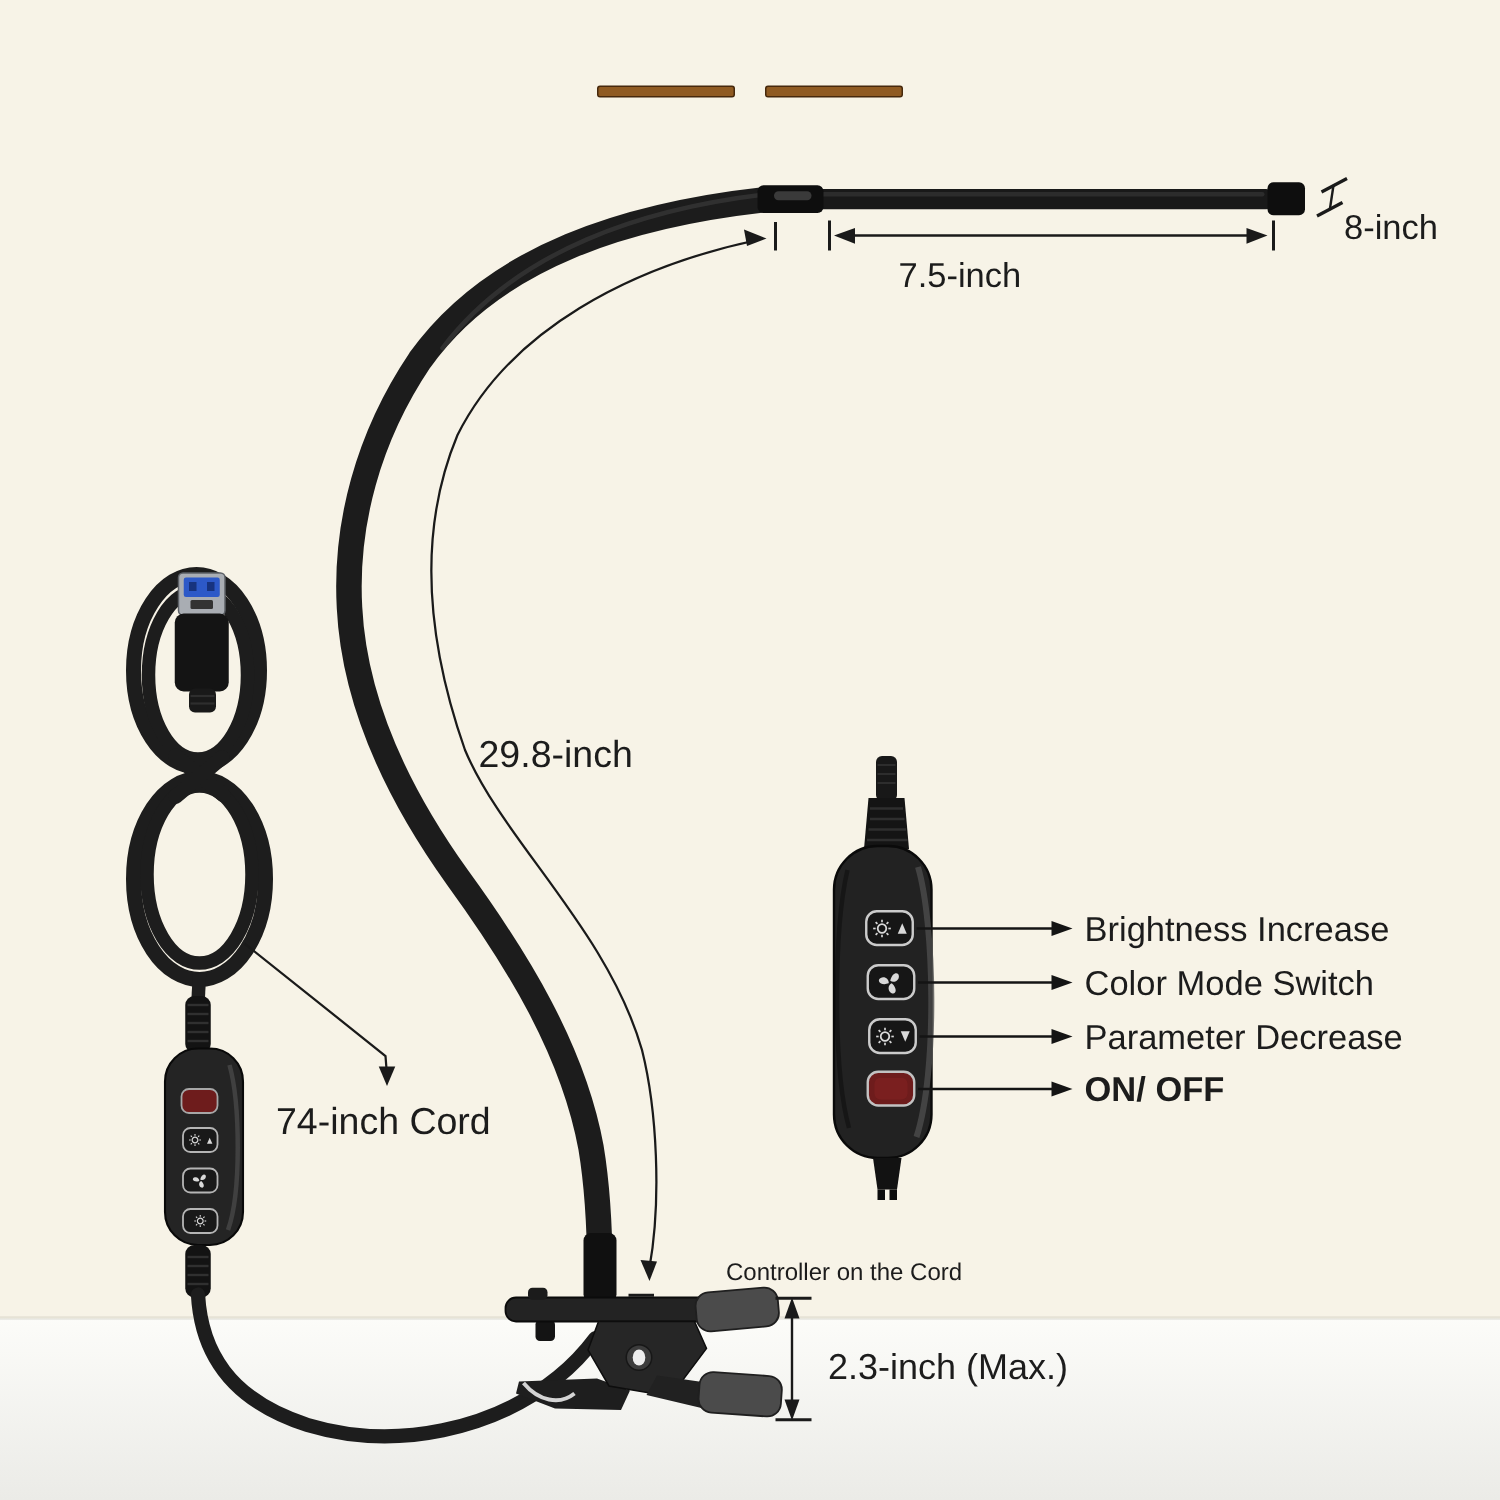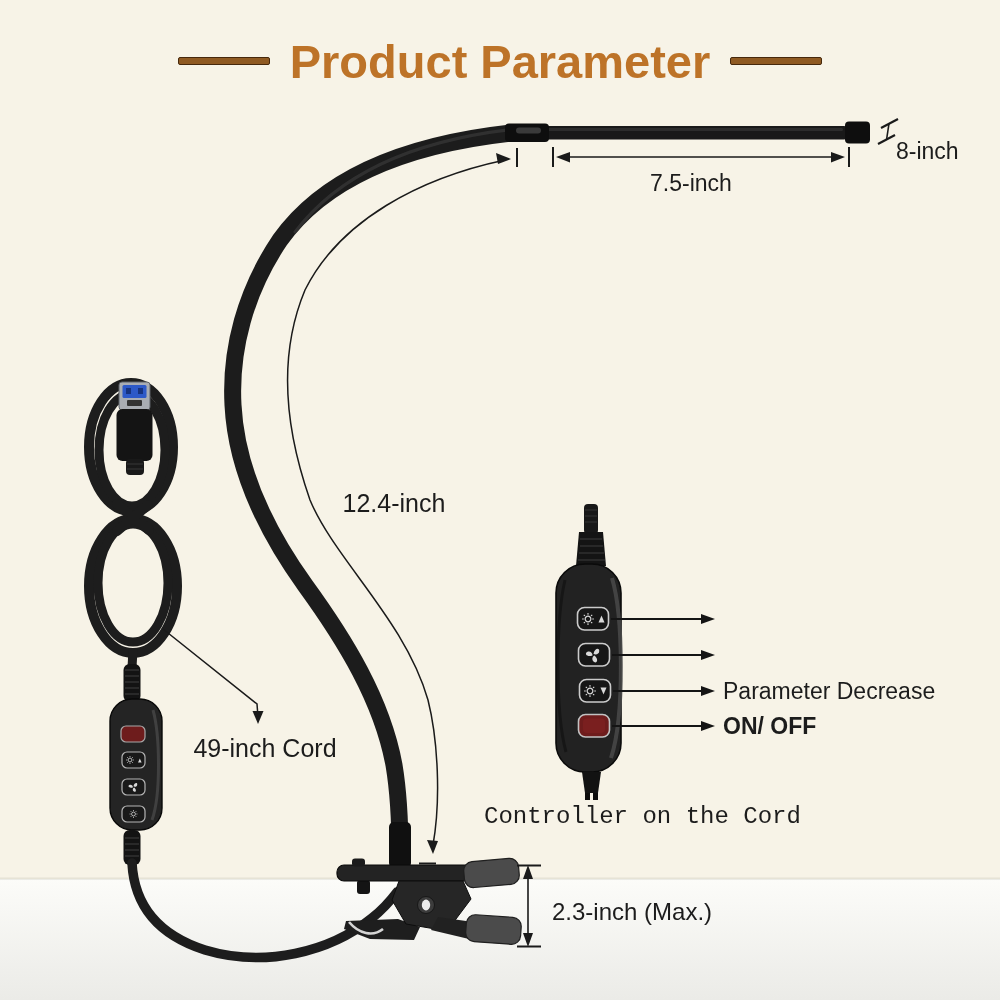--- a/index.html
+++ b/index.html
@@ -15,27 +15,27 @@
   }
   .title-row h1{
     margin:0;font-size:47px;font-weight:700;color:#bd7328;
     letter-spacing:0px;line-height:1;
   }
   .dash{
     display:inline-block;width:92px;height:8px;border-radius:2px;
     background:#8f5a22;border:1.5px solid #46280c;box-sizing:border-box;
   }
   .lbl{position:absolute;font-size:24px;line-height:26px;white-space:nowrap;}
-  .lbl.center{text-align:center;}
+  .lbl.center{text-align:left;}
   #lbl-head-length{left:599px;top:171px;width:184px;font-size:23px;line-height:25px;}
   #lbl-head-thickness{left:896px;top:139px;font-size:23px;line-height:25px;}
   #lbl-gooseneck{left:319px;top:490px;width:150px;font-size:25px;line-height:27px;}
   #lbl-cord{left:184px;top:735px;width:162px;font-size:25px;line-height:27px;}
   #lbl-clamp{left:552px;top:899px;font-size:24px;line-height:26px;text-align:center;}
-  #lbl-caption{left:484px;top:804px;width:228px;font-size:24px;line-height:25px;font-family:Liberation Mono, monospace;}
+  #lbl-caption{left:484px;top:836px;width:228px;font-size:16px;line-height:25px;}
   .btn-lbl{left:723px;font-size:23px;line-height:25px;}
   #lbl-btn0{top:607px;} #lbl-btn1{top:643px;} #lbl-btn2{top:679px;} #lbl-btn3{top:714px;font-weight:bold;}
 </style>
 </head>
 <body>
 
 <div class="stage">
 
 <svg class="art" width="1000" height="1000" viewBox="0 0 1000 1000">
   <defs>
@@ -239,26 +239,27 @@
     <line x1="528" y1="872" x2="528" y2="940" stroke-width="1.6"></line>
     <polygon points="528,865 523,879 533,879" fill="#1a1a1a" stroke="none"></polygon>
     <polygon points="528,947 523,933 533,933" fill="#1a1a1a" stroke="none"></polygon>
     <line x1="517" y1="865.5" x2="541" y2="865.5" stroke-width="2"></line>
     <line x1="517" y1="946.5" x2="541" y2="946.5" stroke-width="2"></line>
   </g>
 </svg>
 
   <div class="title-row">
     <span class="dash"></span>
-    <h1>Product Parameter</h1>
     <span class="dash"></span>
   </div>
 
   <div class="lbl center" id="lbl-head-length">7.5-inch</div>
   <div class="lbl" id="lbl-head-thickness">8-inch</div>
-  <div class="lbl center" id="lbl-gooseneck">12.4-inch</div>
-  <div class="lbl center" id="lbl-cord">49-inch Cord</div>
+  <div class="lbl center" id="lbl-gooseneck">29.8-inch</div>
+  <div class="lbl center" id="lbl-cord">74-inch Cord</div>
   <div class="lbl" id="lbl-clamp">2.3-inch (Max.)</div>
 
   <div class="lbl center" id="lbl-caption">Controller on the Cord</div>
+  <div class="lbl btn-lbl" id="lbl-btn0">Brightness Increase</div>
+  <div class="lbl btn-lbl" id="lbl-btn1">Color Mode Switch</div>
   <div class="lbl btn-lbl" id="lbl-btn2">Parameter Decrease</div>
   <div class="lbl btn-lbl" id="lbl-btn3">ON/ OFF</div>
 </div>
 
 </body></html>

